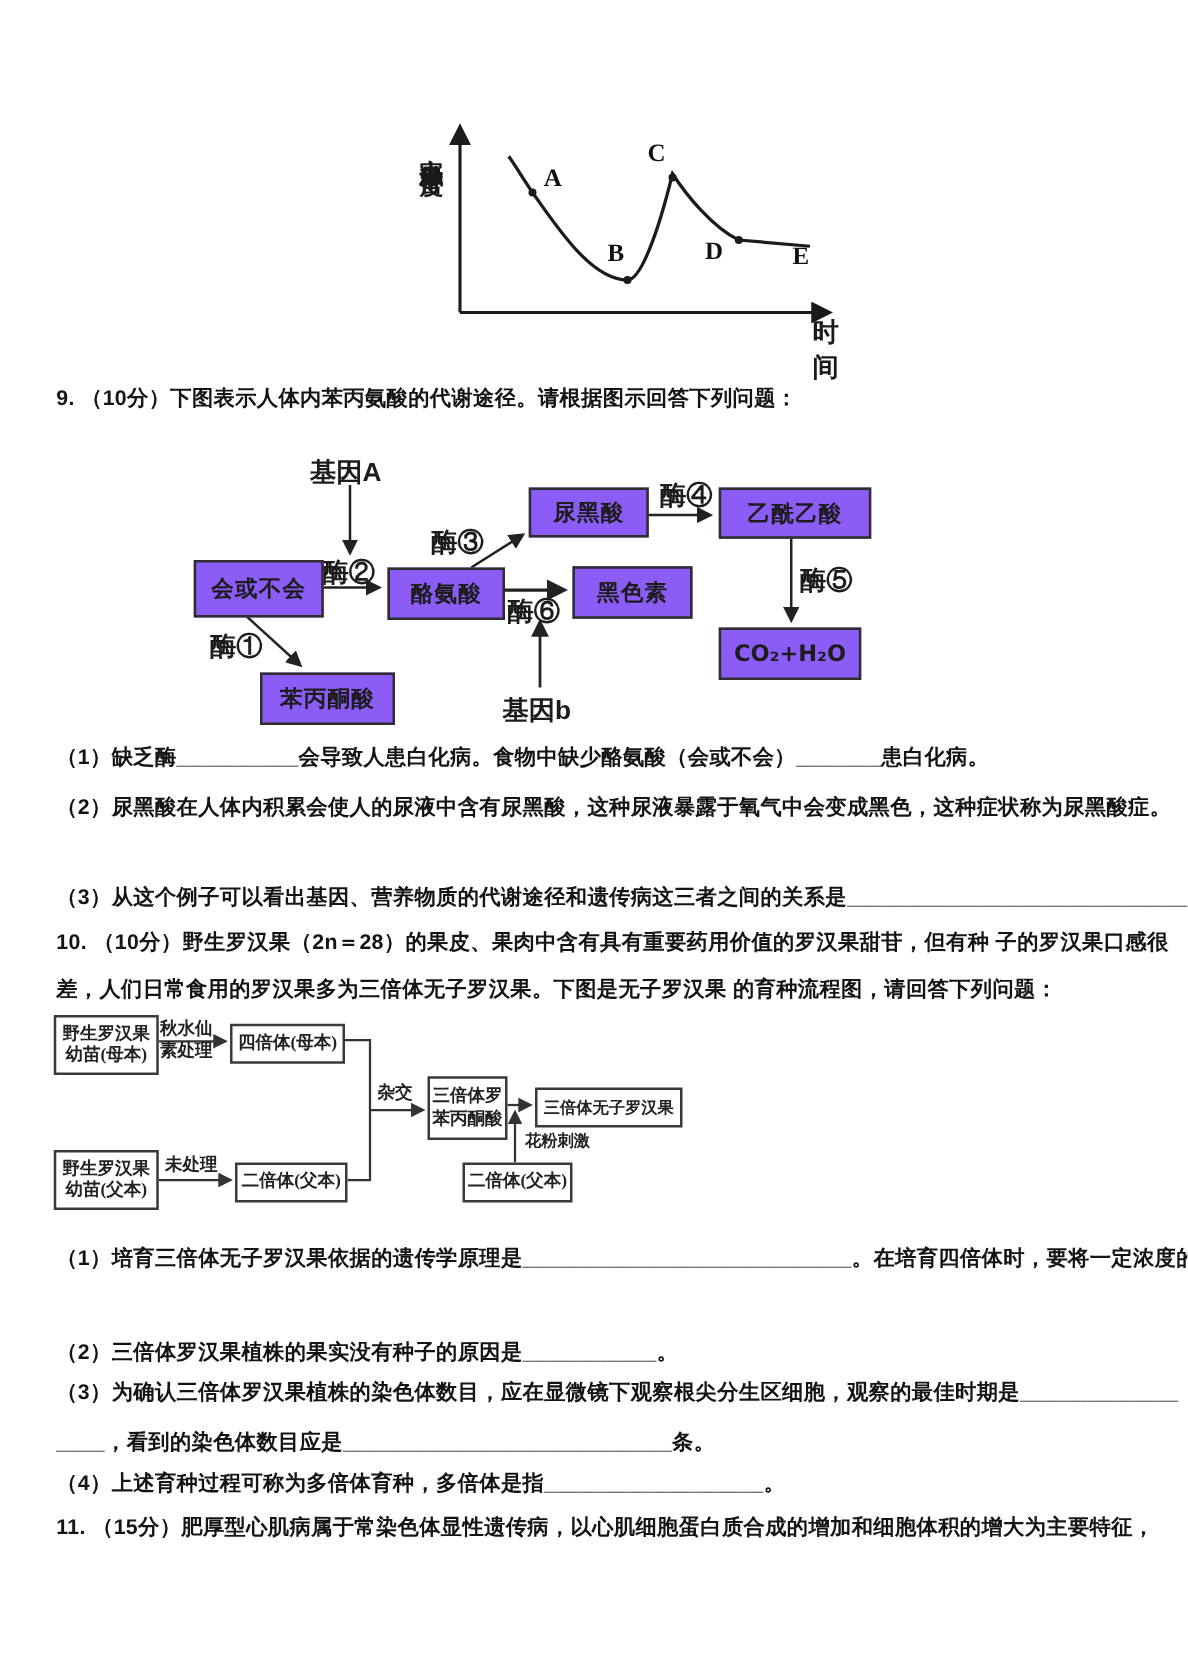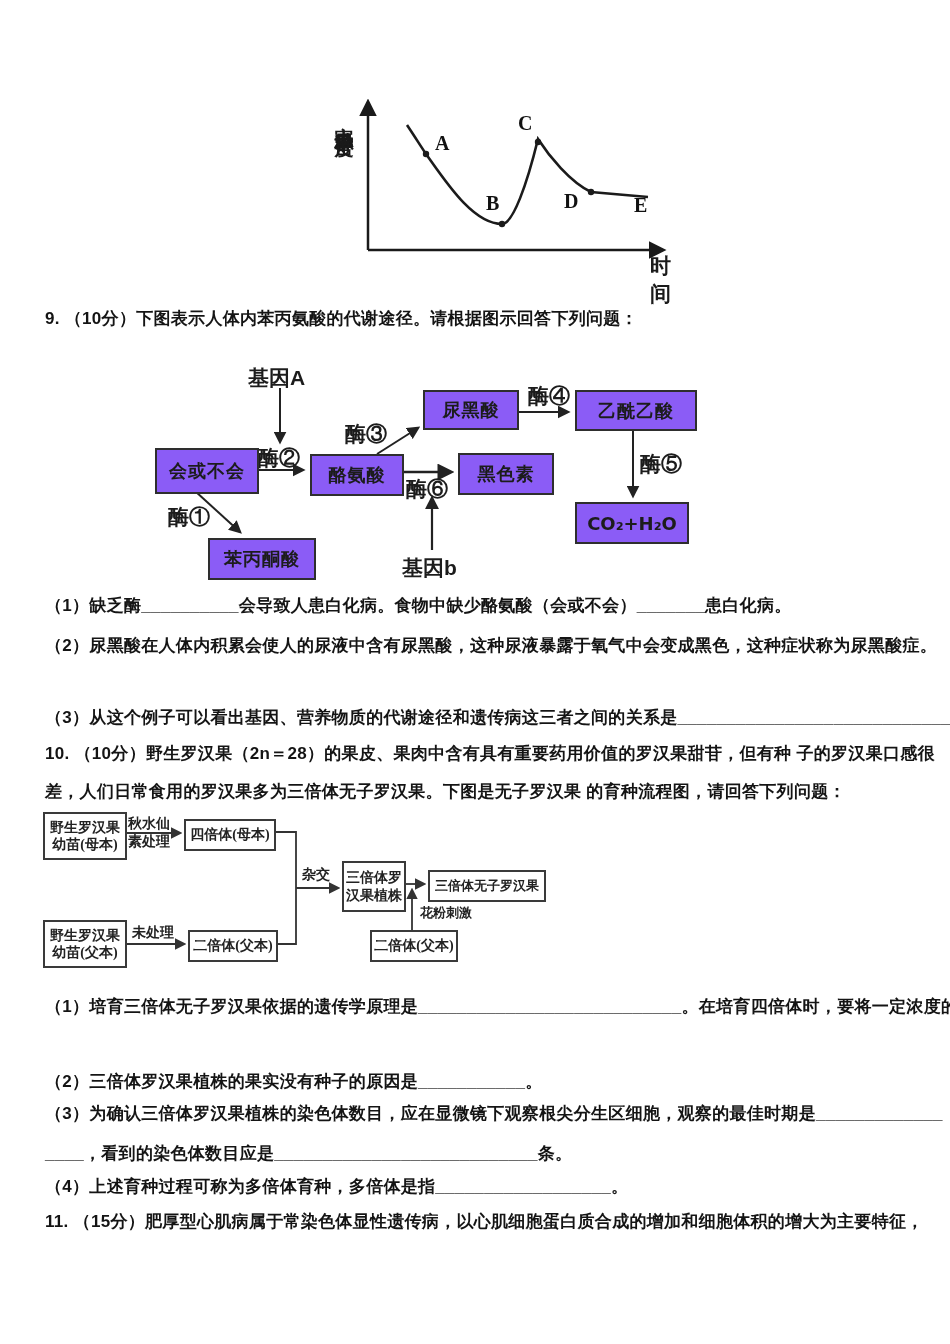--- a/index.html
+++ b/index.html
@@ -121,21 +121,21 @@
 幼苗(母本)</div>
     <div class="flab" style="left:88px;top:10px;">秋水仙
 素处理</div>
     <div class="fbox" style="left:144px;top:14px;width:88px;height:28px;">四倍体(母本)</div>
     <div class="fbox" style="left:3px;top:115px;width:80px;height:44px;">野生罗汉果
 幼苗(父本)</div>
     <div class="flab" style="left:92px;top:119px;">未处理</div>
     <div class="fbox" style="left:148px;top:125px;width:86px;height:28px;">二倍体(父本)</div>
     <div class="flab" style="left:262px;top:61px;">杂交</div>
     <div class="fbox" style="left:302px;top:56px;width:60px;height:47px;">三倍体罗
-汉果植株</div>
+苯丙酮酸</div>
     <div class="fbox" style="left:388px;top:65px;width:114px;height:28px;font-size:13px;">三倍体无子罗汉果</div>
     <div class="flab" style="left:380px;top:100px;font-size:13px;">花粉刺激</div>
     <div class="fbox" style="left:330px;top:125px;width:84px;height:28px;">二倍体(父本)</div>
   </div>
 
   <div class="line" style="left:45px;top:995px;">（1）培育三倍体无子罗汉果依据的遗传学原理是___________________________。在培育四倍体时，要将一定浓度的秋水</div>
   <div class="line" style="left:45px;top:1070px;">（2）三倍体罗汉果植株的果实没有种子的原因是___________。</div>
   <div class="line" style="left:45px;top:1102px;">（3）为确认三倍体罗汉果植株的染色体数目，应在显微镜下观察根尖分生区细胞，观察的最佳时期是_____________</div>
   <div class="line" style="left:45px;top:1142px;">____，看到的染色体数目应是___________________________条。</div>
   <div class="line" style="left:45px;top:1175px;">（4）上述育种过程可称为多倍体育种，多倍体是指__________________。</div>

